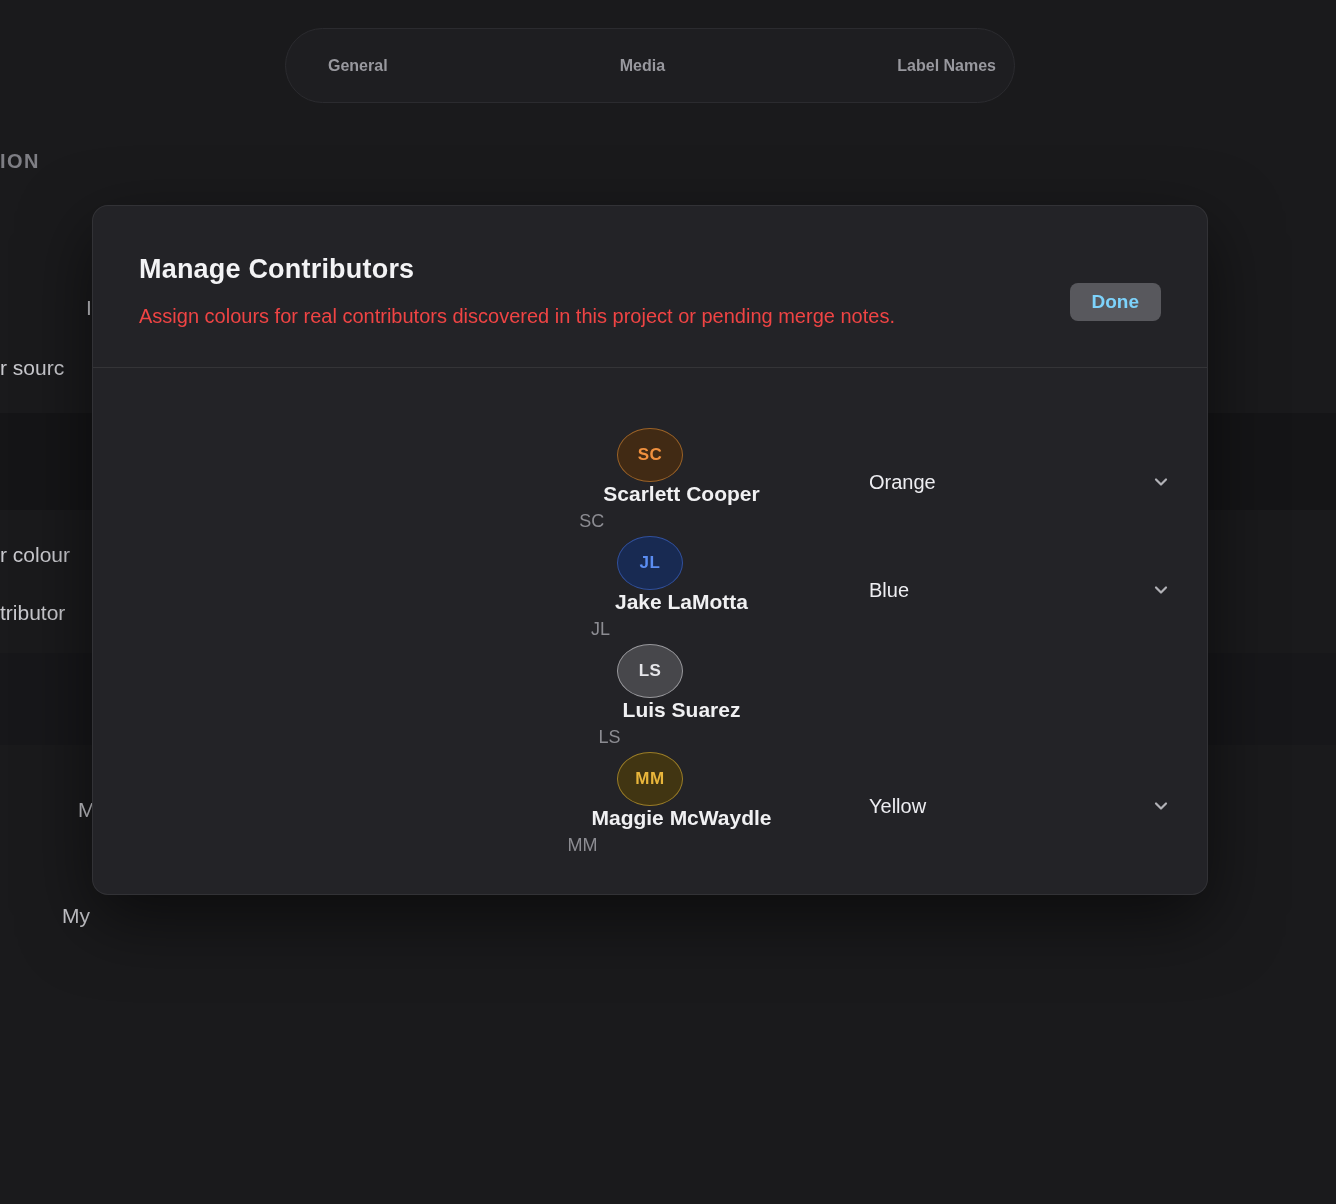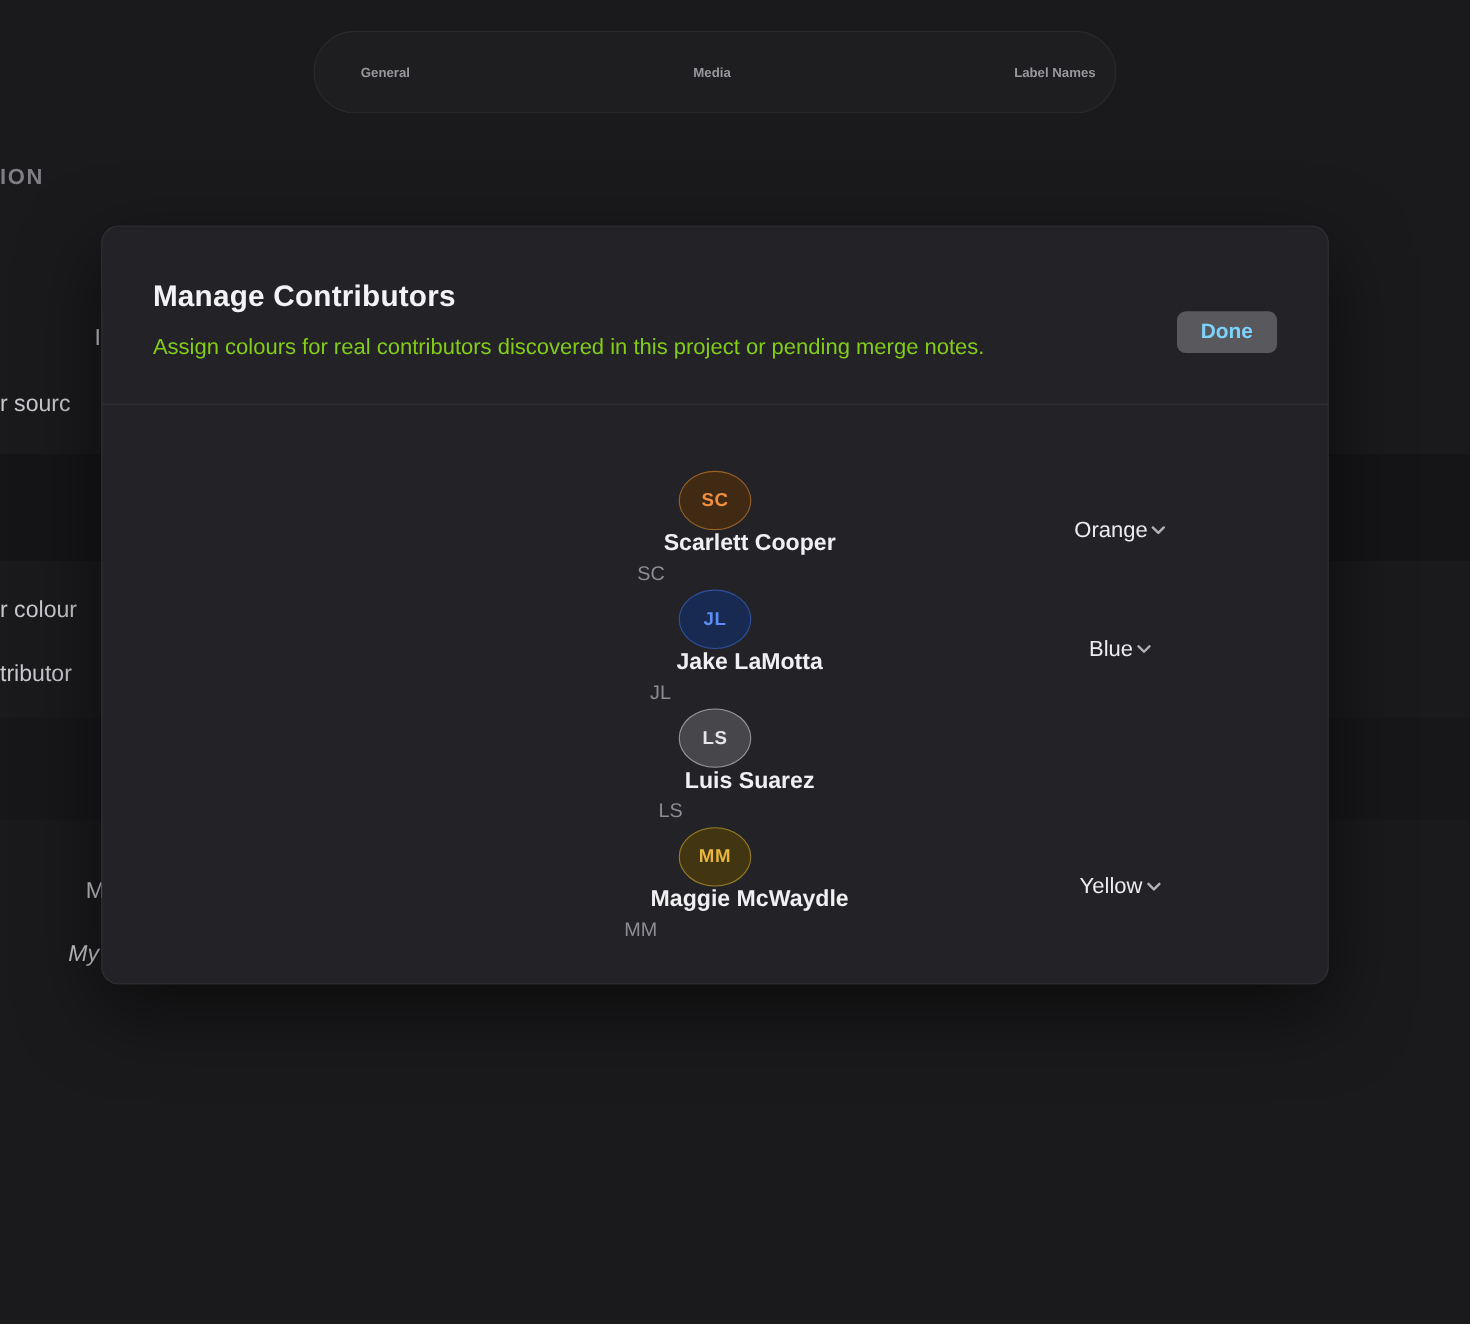--- a/index.html
+++ b/index.html
@@ -20,49 +20,49 @@
     position:absolute; left:0px; top:150px;
     font-size:20px; font-weight:700; letter-spacing:1.5px;
     color:#7e7e84; text-transform:uppercase;
   }
   .bg-frag { position:absolute; font-size:21px; color:#c9c9ce; }
   .bg-frag.f-i       { left:86px;  top:296px; }
   .bg-frag.f-sourc   { left:0px;   top:356px; }
   .bg-frag.f-colour  { left:0px;   top:543px; }
   .bg-frag.f-trib    { left:0px;   top:601px; }
   .bg-frag.f-m       { left:78px;  top:798px; }
-  .bg-frag.f-my      { left:62px;  top:856px;font-style:italic; }
+  .bg-frag.f-my      { left:62px;  top:904px; }
 
   
   .tabbar {
     position:absolute; left:285px; top:28px; width:730px; height:75px;
     background:#1e1e21; border:1px solid #2b2b2f; border-radius:38px;
     display:flex; align-items:center; justify-content:space-between;
     padding:0 10px 0 34px; z-index:2;
   }
   .tab {
-    font-size:12px; font-weight:600; color:#98989e;
+    font-size:16px; font-weight:600; color:#98989e;
     padding:14px 8px; cursor:default; white-space:nowrap;
   }
   .tab.active {
     color:#eceaf2; background:#393140; border-radius:30px;
     padding:15px 30px;
   }
 
   
   .modal {
     position:absolute; left:92px; top:205px; width:1116px; height:690px;
     background:#232327; border:1px solid rgba(255,255,255,0.07);
     border-radius:16px; z-index:5;
     box-shadow:0 24px 70px rgba(0,0,0,0.55);
   }
   .modal-header { position:relative; padding:48px 46px 36px 46px; }
   .modal-title { font-size:27px; font-weight:700; color:#f3f3f5; letter-spacing:0.2px; }
   .modal-subtitle {
-    margin-top:16px; font-size:20px; line-height:1.5; color:#84cc16;
+    margin-top:16px; font-size:20px; line-height:1.5; color:#ef4444;
     max-width:840px;
   }
   .done-btn {
     position:absolute; right:46px; top:77px;
     background:#58585d; color:#7dd3fc; border:none;
     font-family:inherit; font-size:19px; font-weight:600;
     padding:8px 22px; border-radius:8px; cursor:pointer;text-align:right;
   }
   .modal-divider { height:1px; background:rgba(255,255,255,0.08); width:100%; }
 
@@ -75,21 +75,21 @@
     width:66px; height:54px; border-radius:50%;
     border:1.5px solid; display:flex; align-items:center; justify-content:center;
     font-size:17px; font-weight:700; letter-spacing:0.5px;
     flex:0 0 auto;
   }
   .who { margin-left:39px; }
   .who .name { font-size:21px; font-weight:600; color:#f0f0f2;margin-left:24px; }
   .who .sub  { font-size:18px; color:#8c8c92; margin-top:5px; }
   .color-select {
     position:absolute; left:776px; right:36px; top:0; height:100%;
-    display:flex; align-items:center; justify-content:center;
+    display:flex; align-items:center; justify-content:space-between;
     cursor:pointer;
   }
   .color-label { font-size:20px; color:#ededf1; }
   .chevron { width:20px; height:20px; display:block; }
 </style>
 </head>
 <body>
 
 <div class="bg-band b1"></div>
 <div class="bg-band b2"></div>

